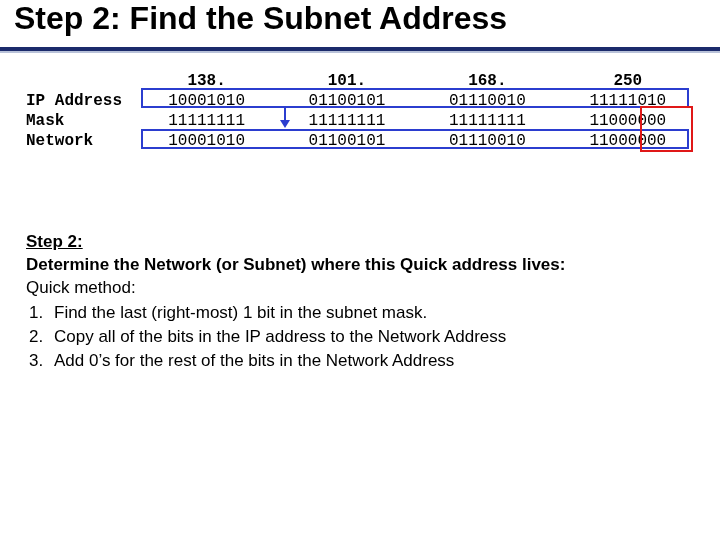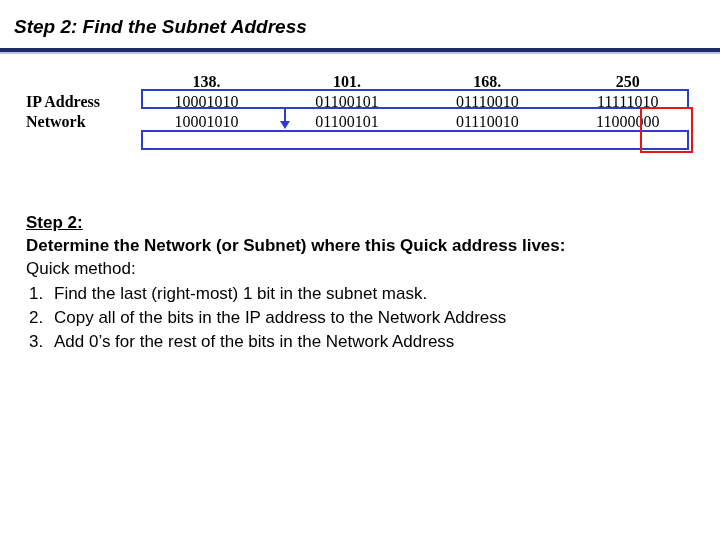--- a/index.html
+++ b/index.html
@@ -7,24 +7,23 @@
     margin: 0;
     padding: 0;
     width: 720px;
     height: 540px;
     font-family: Arial, Helvetica, sans-serif;
     background: #fff;
     color: #000;
     position: relative;
   }
   .title {
-    font-size: 19px;
+    font-size: 32px;
     font-weight: bold;
-    padding: 16px 14px 6px;
-    font-style: italic;
+    padding: 0 14px 6px;
   }
   .hr-dark {
     height: 4px;
     background: #1b2a6b;
     margin: 4px 0 0 0;
   }
   .hr-light {
     height: 2px;
     background: #b9c2d9;
     margin: 0 0 0 0;
@@ -37,20 +36,21 @@
   }
   .diagram table {
     border-collapse: collapse;
     width: 100%;
     table-layout: fixed;
   }
   .diagram td {
     padding: 1px 4px;
     text-align: center;
     white-space: nowrap;
+    font-family: Liberation Mono, monospace;
   }
   .diagram td.labelcol {
     text-align: left;
     font-weight: bold;
     width: 110px;
   }
   .diagram tr.dec td { font-weight: bold; }
   .col { width: 135px; }
 
   .box-blue-top {
@@ -126,20 +126,27 @@
       <td>250</td>
     </tr>
     <tr>
       <td class="labelcol">IP Address</td>
       <td>10001010</td>
       <td>01100101</td>
       <td>01110010</td>
       <td>11111010</td>
     </tr>
     <tr>
+      <td class="labelcol">Mask</td>
+      <td>11111111</td>
+      <td>11111111</td>
+      <td>11111111</td>
+      <td>11000000</td>
+    </tr>
+    <tr>
       <td class="labelcol">Network</td>
       <td>10001010</td>
       <td>01100101</td>
       <td>01110010</td>
       <td>11000000</td>
     </tr>
   </tbody>
     </table>
 
   <div class="box-blue-top"></div>

